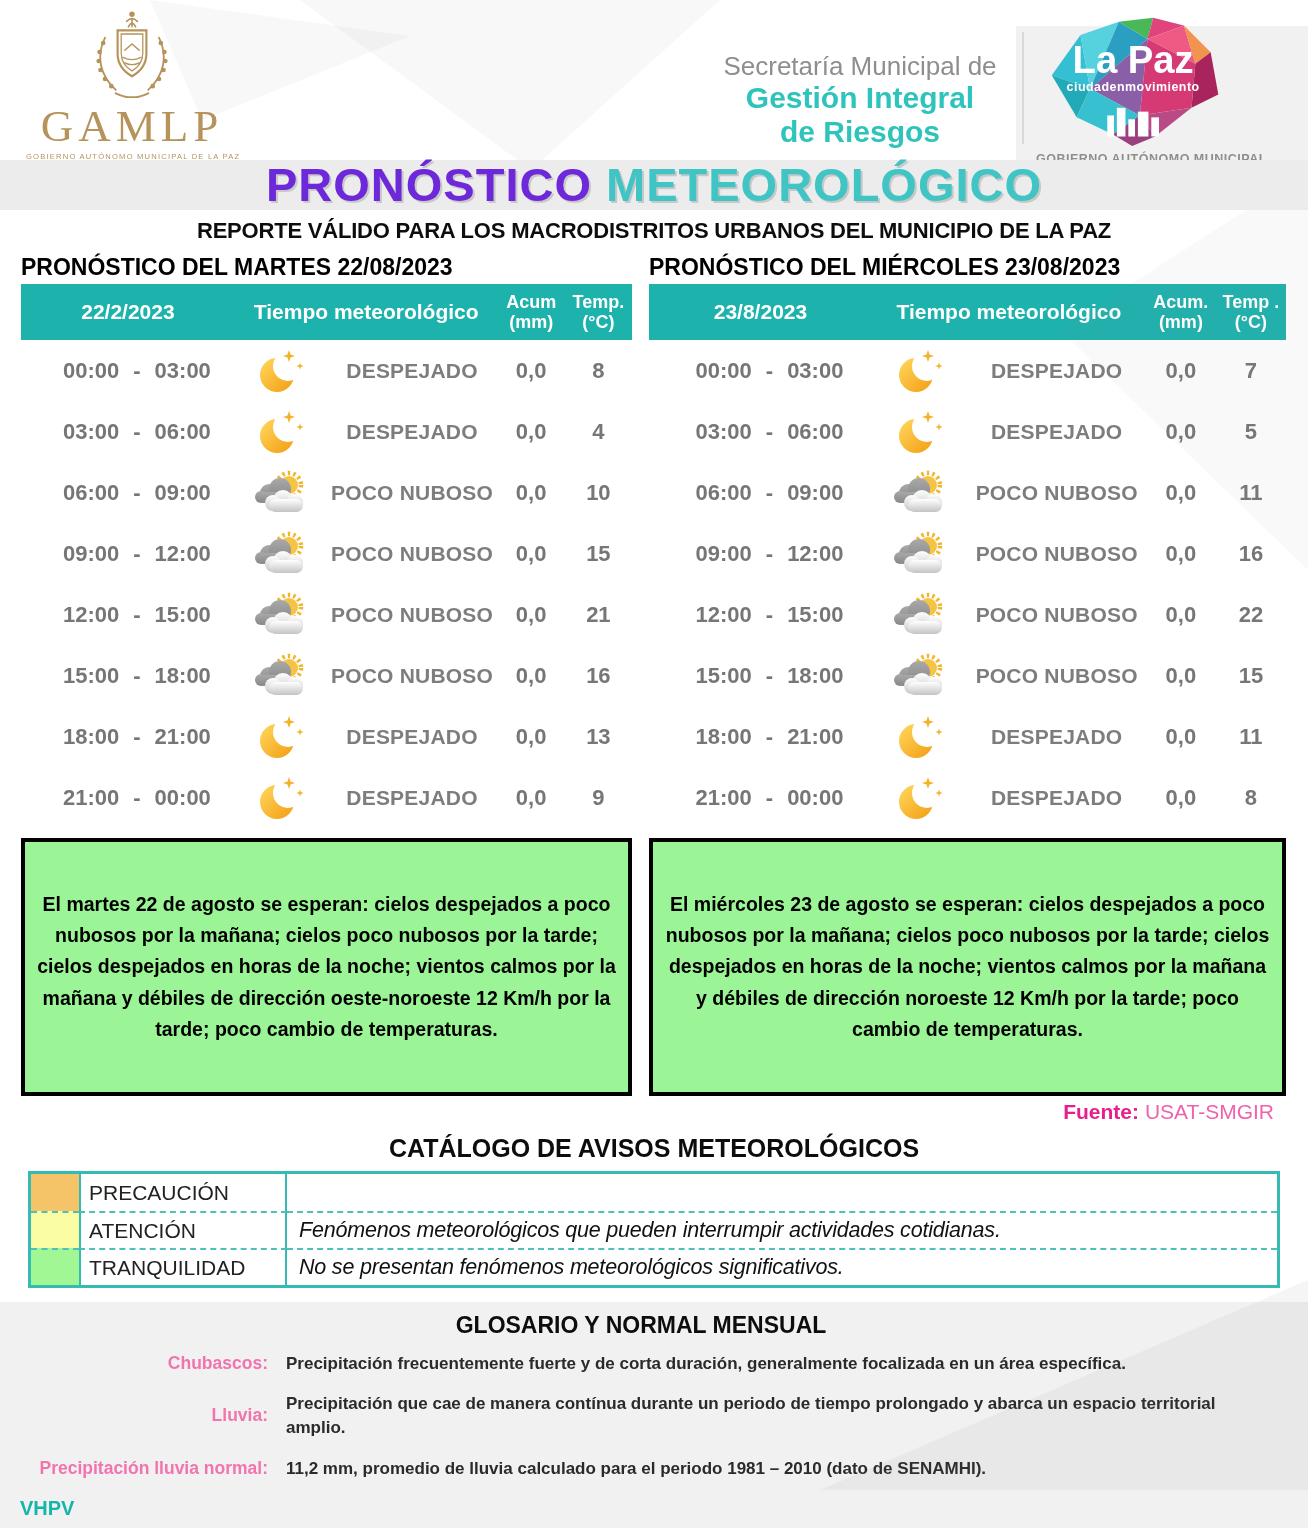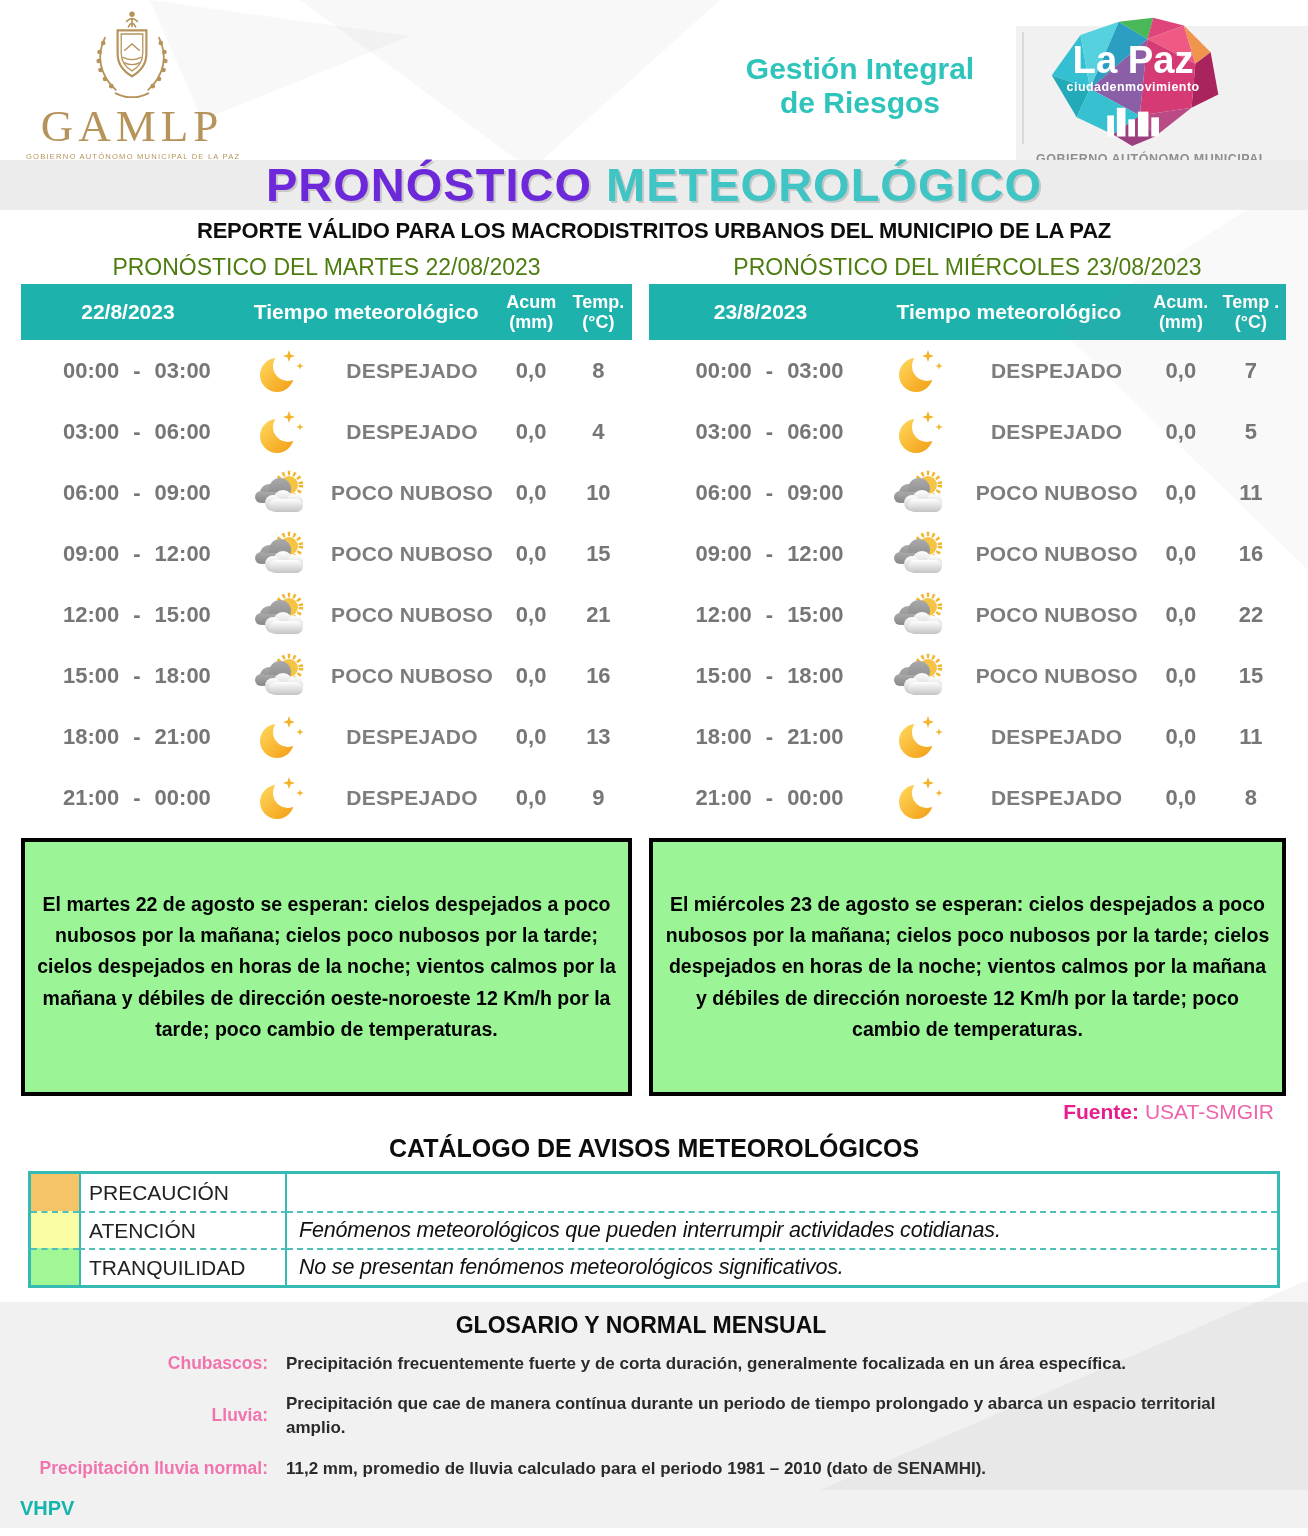--- a/index.html
+++ b/index.html
@@ -29,21 +29,21 @@
 
   
   .title-band { position:relative; height:50px; background:#ececec; text-align:center; }
   .main-title { font-size:47px; font-weight:bold; letter-spacing:1px; line-height:50px; text-shadow:2px 2px 0 rgba(90,90,90,0.25); white-space:nowrap; }
   .main-title .t-pink { color:#6d28d9; }
   .main-title .t-teal { color:#40c4c4; }
   .report-subtitle { text-align:center; font-size:22px; font-weight:bold; color:#0d0d0d; margin-top:8px; letter-spacing:-0.2px; }
 
   
   .forecast-grid { display:grid; grid-template-columns:611px 637px; column-gap:17px; padding:0 21px; margin-top:8px; }
-  .col-heading { text-align:center; color:#4d7c0f; font-size:23px; font-weight:normal; height:32px; line-height:30px; }
+  .col-heading { color:#000000; font-size:23px; font-weight:bold; height:32px; line-height:30px; }
   .wtable { width:100%; }
   .thead { display:grid; grid-template-columns:35% 15% 28% 11% 11%; background:#1eb2ad; color:#fff; font-weight:bold; height:56px; align-items:center; text-align:center; }
   .thead .th-date { grid-column:1; font-size:21px; }
   .thead .th-weather { grid-column:2/4; font-size:21px; }
   .th-2line { font-size:18px; line-height:1.12; }
   .tbody { }
   .trow { display:grid; grid-template-columns:35% 15% 28% 11% 11%; height:61px; align-items:center; text-align:center; color:#767676; font-weight:bold; font-size:22px; }
   .time-cell { display:flex; justify-content:center; align-items:center; gap:14px; padding-left:18px; }
   .icon-cell { display:flex; justify-content:center; align-items:center; }
   .cond-cell { font-size:21px; letter-spacing:0.2px; color:#7d7d7d; }
@@ -126,20 +126,21 @@
             <circle cx="83" cy="88" r="2.6"></circle>
           <circle cx="60" cy="8" r="3"></circle>
         </g>
       </svg>
       <div class="gamlp-acronym">GAMLP</div>
       <div class="gamlp-sub">GOBIERNO AUTÓNOMO MUNICIPAL DE LA PAZ</div>
       <div class="gamlp-ribbon"></div>
     </div>
 
     <div class="secretaria">
+      <div class="l1">Secretaría Municipal de</div>
       <div class="l2">Gestión Integral</div>
       <div class="l2">de Riesgos</div>
     </div>
 
     <div class="divider-v"></div>
 
     <div class="lapaz">
       <svg width="200" height="134" viewBox="0 0 200 140">
         <g stroke="none">
           <polygon points="12,64 42,22 52,78" fill="#35bfd3"></polygon>
@@ -177,21 +178,21 @@
       <span class="t-teal">METEOROLÓGICO</span>
     </div>
   </div>
   <div class="report-subtitle">REPORTE VÁLIDO PARA LOS MACRODISTRITOS URBANOS DEL MUNICIPIO DE LA PAZ</div>
 
   <div class="forecast-grid">
     <div class="fcol">
       <div class="col-heading">PRONÓSTICO DEL MARTES 22/08/2023</div>
       <div class="wtable">
         <div class="thead">
-          <div class="th-date">22/8/2023</div>
+          <div class="th-date">22/2/2023</div>
           <div class="th-weather">Tiempo meteorológico</div>
           <div class="th-2line">
             <div>Acum</div>
             <div>(mm)</div>
           </div>
           <div class="th-2line">
             <div>Temp.</div>
             <div>(°C)</div>
           </div>
         </div>

